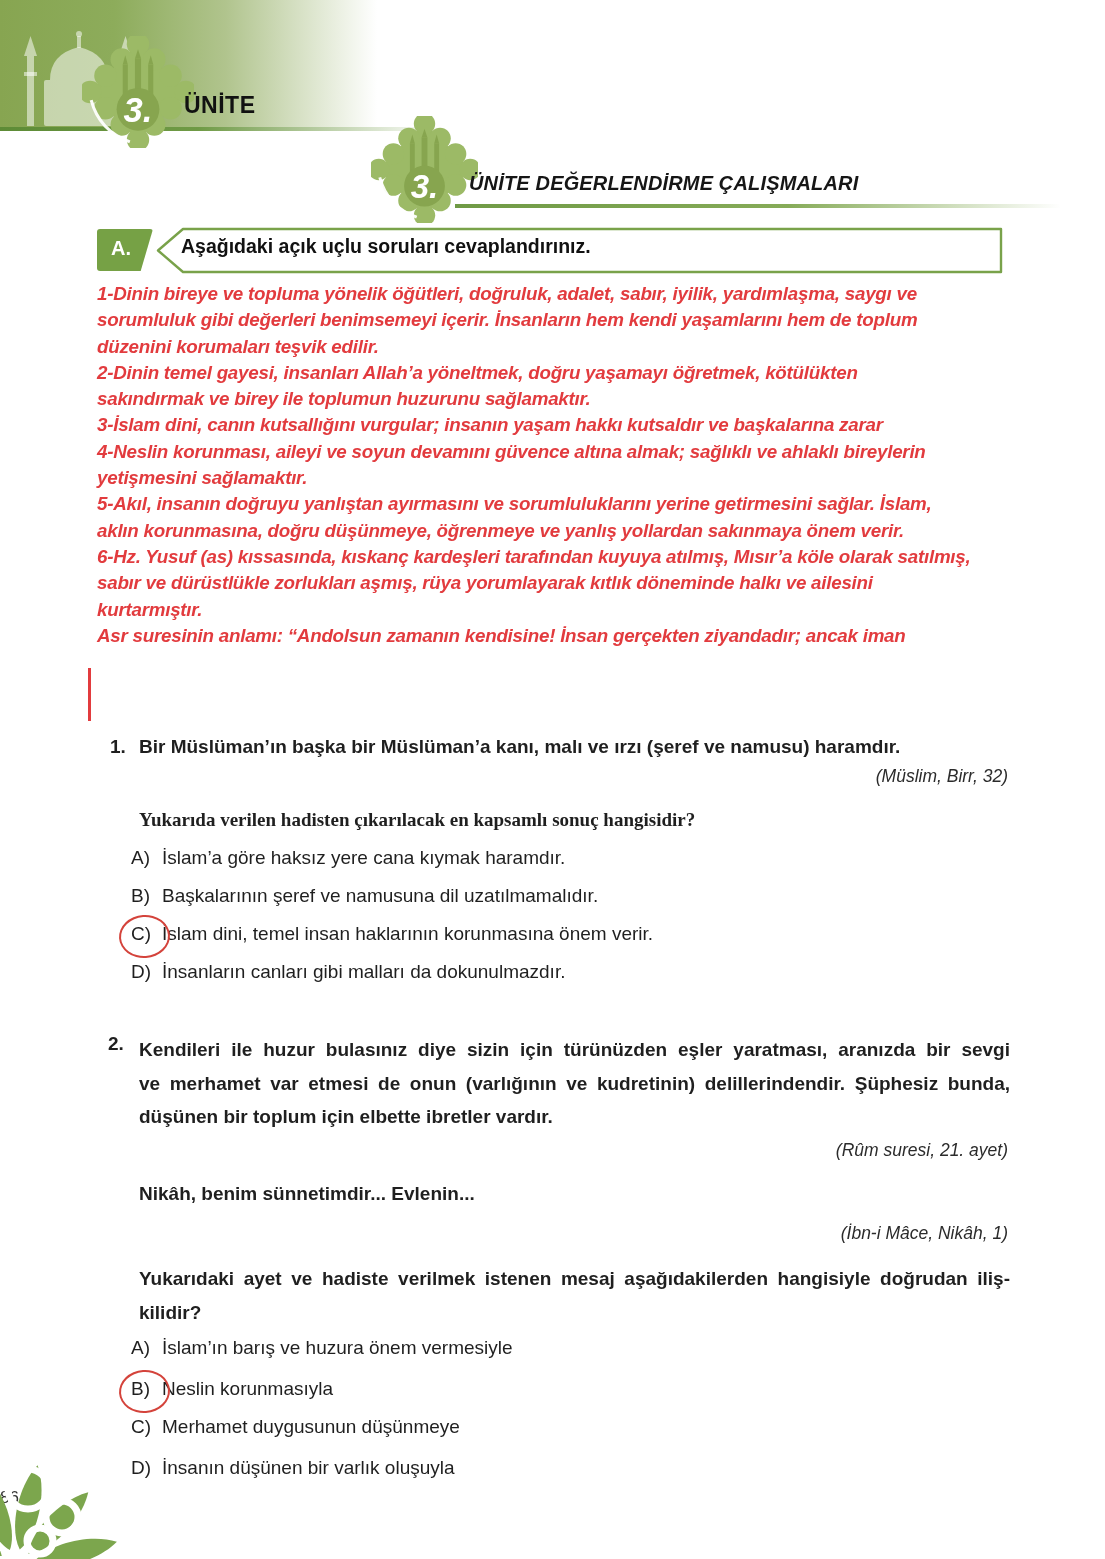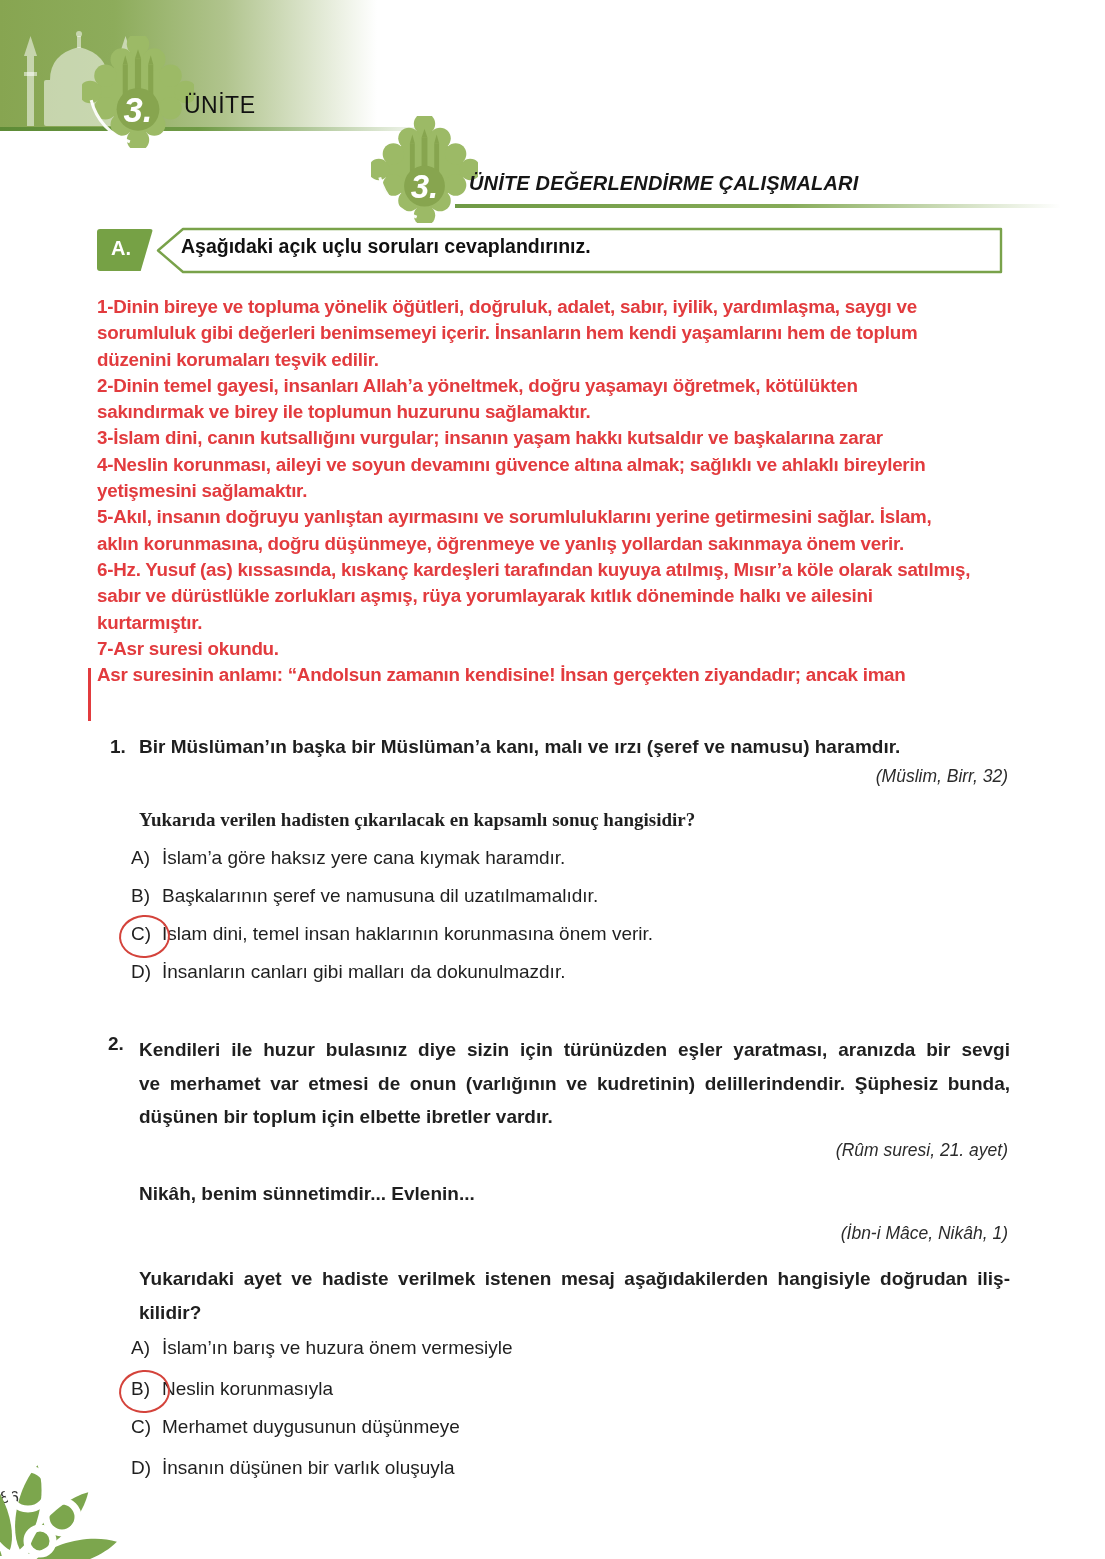--- a/index.html
+++ b/index.html
@@ -8,30 +8,30 @@
     font-family:"Liberation Sans",sans-serif;color:#1f1f1f;overflow:hidden;
   }
   .abs{position:absolute;}
   
   .band{left:0;top:0;width:410px;height:127px;
     background:linear-gradient(90deg,#87a551 0%,#8dac5b 28%,rgba(150,176,103,.75) 55%,rgba(255,255,255,0) 92%);}
   .band-rule{left:0;top:127px;width:440px;height:3.5px;
     background:linear-gradient(90deg,#5d8b36 0%,#6f9a45 45%,rgba(111,154,69,0) 100%);}
   .title-rule{left:455px;top:204px;width:606px;height:3.5px;
     background:linear-gradient(90deg,#6f9a45 0%,#86ab58 55%,rgba(134,171,88,0) 100%);}
-  .unit-label{left:184px;top:92px;font-size:23px;font-weight:400;letter-spacing:.5px;color:#111;}
+  .unit-label{left:184px;top:92px;font-size:23px;font-weight:700;letter-spacing:.5px;color:#111;}
   .section-title{left:469px;top:171px;font-size:21px;font-weight:700;font-style:italic;
     letter-spacing:.2px;transform:scaleX(.95);transform-origin:left;color:#161616;white-space:nowrap;}
   
   .abox-badge{left:97px;top:229px;width:56px;height:42px;background:#76a145;
     clip-path:polygon(0 0,100% 0,78% 100%,0 100%);border-radius:3px;}
   .abox-label{left:111px;top:237px;font-size:20px;font-weight:700;color:#fff;}
   .abox-text{left:181px;top:235px;font-size:19.5px;font-weight:700;white-space:nowrap;color:#111;text-align:right;}
   
-  .answers{left:97px;top:294px;}
+  .answers{left:97px;top:281px;font-style:italic;}
   .ans-line{white-space:nowrap;font-weight:700;color:#e23b3e;font-size:18.8px;
     line-height:26.3px;letter-spacing:-0.25px;}
   .red-caret{left:88px;top:668px;width:2.5px;height:53px;background:#e23b3e;}
   
   .qnum{font-size:19px;font-weight:700;white-space:nowrap;}
   .qtext{font-size:19px;font-weight:700;white-space:nowrap;}
   .cite{left:556px;width:452px;text-align:right;font-style:italic;font-size:17.5px;
     color:#2b2b2b;white-space:nowrap;}
   .stem{font-size:19px;font-weight:700;white-space:nowrap;}
   .jwrap{left:139px;width:871px;}
@@ -139,21 +139,20 @@
   <div class="ans-line">2-Dinin temel gayesi, insanları Allah’a yöneltmek, doğru yaşamayı öğretmek, kötülükten</div>
   <div class="ans-line">sakındırmak ve birey ile toplumun huzurunu sağlamaktır.</div>
   <div class="ans-line">3-İslam dini, canın kutsallığını vurgular; insanın yaşam hakkı kutsaldır ve başkalarına zarar</div>
   <div class="ans-line">4-Neslin korunması, aileyi ve soyun devamını güvence altına almak; sağlıklı ve ahlaklı bireylerin</div>
   <div class="ans-line">yetişmesini sağlamaktır.</div>
   <div class="ans-line">5-Akıl, insanın doğruyu yanlıştan ayırmasını ve sorumluluklarını yerine getirmesini sağlar. İslam,</div>
   <div class="ans-line">aklın korunmasına, doğru düşünmeye, öğrenmeye ve yanlış yollardan sakınmaya önem verir.</div>
   <div class="ans-line">6-Hz. Yusuf (as) kıssasında, kıskanç kardeşleri tarafından kuyuya atılmış, Mısır’a köle olarak satılmış,</div>
   <div class="ans-line">sabır ve dürüstlükle zorlukları aşmış, rüya yorumlayarak kıtlık döneminde halkı ve ailesini</div>
   <div class="ans-line">kurtarmıştır.</div>
-  <div class="ans-line">7-Asr suresi okundu.</div>
   <div class="ans-line">Asr suresinin anlamı: “Andolsun zamanın kendisine! İnsan gerçekten ziyandadır; ancak iman</div>
 </div>
 <div class="abs red-caret"></div>
 
 <div class="abs qnum" style="left:110px;top:736px;">1.</div>
 <div class="abs qtext" style="left:139px;top:736px;">Bir Müslüman’ın başka bir Müslüman’a kanı, malı ve ırzı (şeref ve namusu) haramdır.</div>
 <div class="abs cite" style="top:766px;">(Müslim, Birr, 32)</div>
 <div class="abs stem" style="left:139px;top:809px;font-family:Liberation Serif, serif;">Yukarıda verilen hadisten çıkarılacak en kapsamlı sonuç hangisidir?</div>
 
 <div class="abs opt" style="top:847px;">

